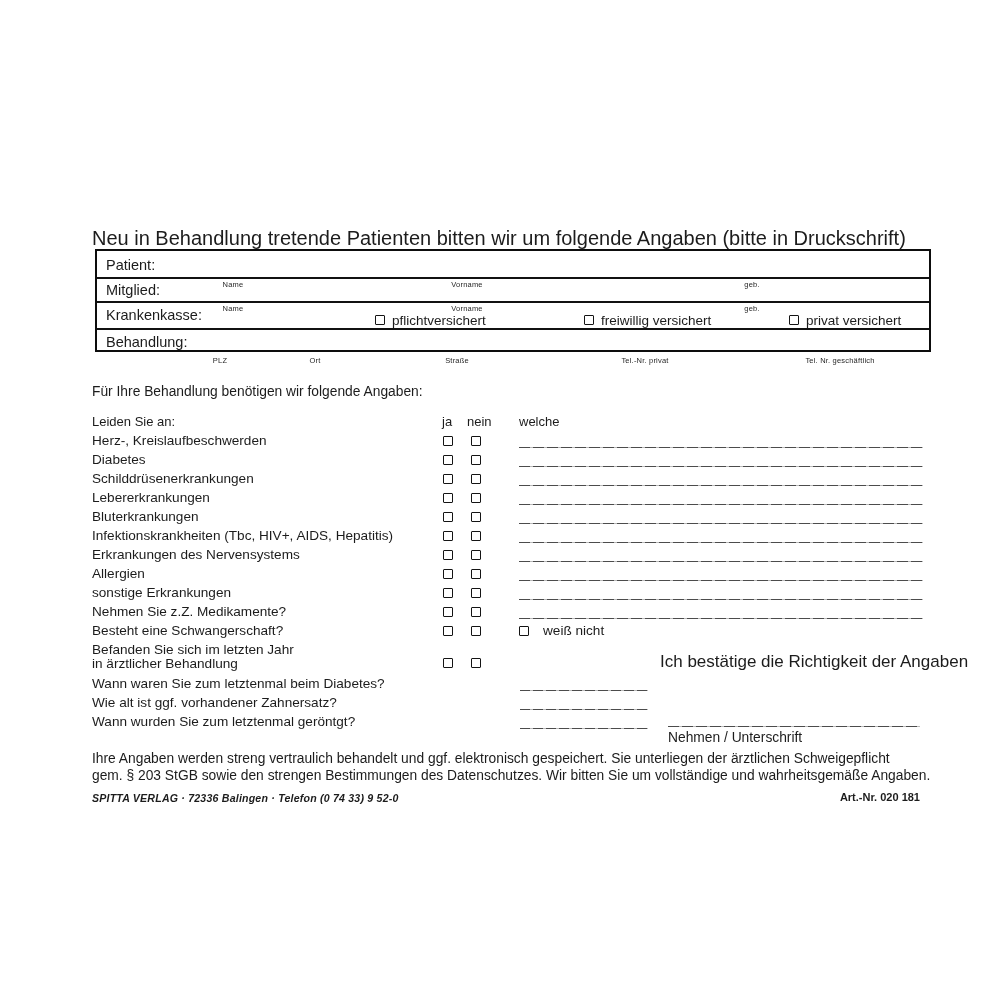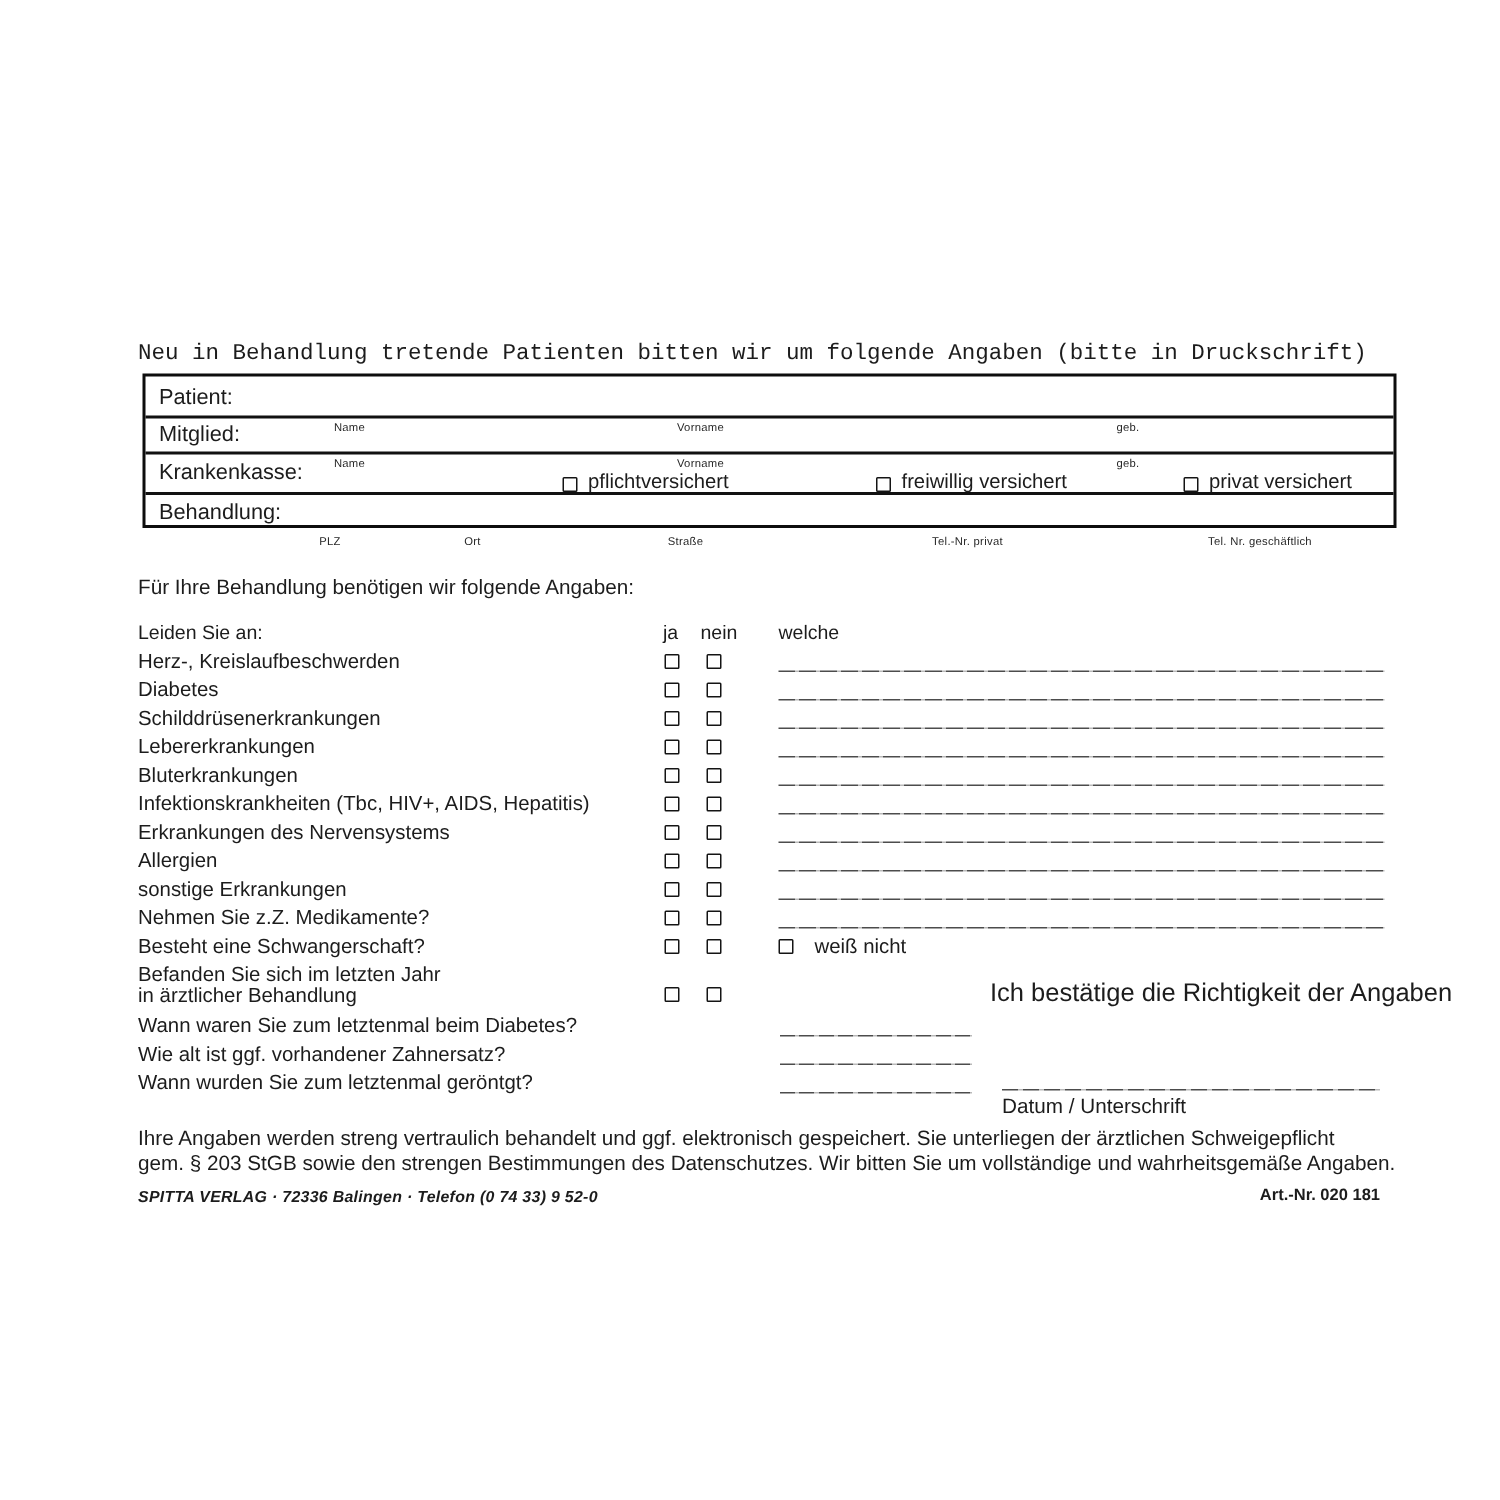--- a/index.html
+++ b/index.html
@@ -1,26 +1,26 @@
 <!DOCTYPE html>
 <html><head>
 <meta charset="utf-8">
 <style>
   html,body{margin:0;padding:0;background:#fff;}
   .page{position:relative;width:1000px;height:1000px;background:#fff;overflow:hidden;
         font-family:"Liberation Sans",sans-serif;color:#1c1c1c;}
-  .intro{position:absolute;left:92px;top:227px;font-size:15px;font-family:Liberation Mono, monospace;}
+  .intro{position:absolute;left:92px;top:227px;font-size:20px;}
   
   .pbox{position:absolute;left:95px;top:249px;width:836px;height:103px;
         border:2px solid #0d0d0d;box-sizing:border-box;background:#fff;}
   .divider{position:absolute;left:0;width:100%;height:2px;background:#111;}
   .rowlabel{position:absolute;left:9px;font-size:14.5px;white-space:nowrap;}
   .smlabel{position:absolute;font-size:7.5px;color:#272727;transform:translateX(-50%);
            white-space:nowrap;letter-spacing:.2px;}
-  .ins-opt{position:absolute;top:61px;height:16px;display:flex;align-items:flex-end;gap:7px;
+  .ins-opt{position:absolute;top:61px;height:16px;display:flex;align-items:center;gap:7px;
            font-size:13.5px;white-space:nowrap;}
   .cbx{display:inline-block;width:10px;height:10px;border:1.6px solid #141414;
        box-sizing:border-box;background:#fff;border-radius:1px;flex:0 0 auto;}
   
   .section-intro{position:absolute;left:92px;top:384px;font-size:13.8px;}
   .qheader{position:absolute;left:92px;top:414px;width:831px;height:18px;font-size:13px;}
   .qheader span{position:absolute;top:0;white-space:nowrap;}
   .qrow{position:absolute;left:92px;width:831px;height:19px;font-size:13.6px;}
   .qlabel{position:absolute;left:0;top:1px;white-space:nowrap;}
   .cb{position:absolute;width:10px;height:10px;border:1.6px solid #141414;
@@ -181,20 +181,20 @@
   <div class="qrow" style="top:694px">
     <span class="qlabel">Wie alt ist ggf. vorhandener Zahnersatz?</span>
     <span class="sline"></span>
   </div>
   <div class="qrow" style="top:713px">
     <span class="qlabel">Wann wurden Sie zum letztenmal geröntgt?</span>
     <span class="sline"></span>
   </div>
 
   <div class="sig-line"></div>
-  <div class="sig-label">Datum / Unterschrift</div>
+  <div class="sig-label">Nehmen / Unterschrift</div>
 
   <div class="privacy" style="top:751px">Ihre Angaben werden streng vertraulich behandelt und ggf. elektronisch gespeichert. Sie unterliegen der ärztlichen Schweigepflicht</div>
   <div class="privacy" style="top:768px">gem. § 203 StGB sowie den strengen Bestimmungen des Datenschutzes. Wir bitten Sie um vollständige und wahrheitsgemäße Angaben.</div>
   <div class="publisher">SPITTA VERLAG · 72336 Balingen · Telefon (0 74 33) 9 52-0</div>
   <div class="artno">Art.-Nr. 020 181</div>
 
 </div>
 
 </body></html>

